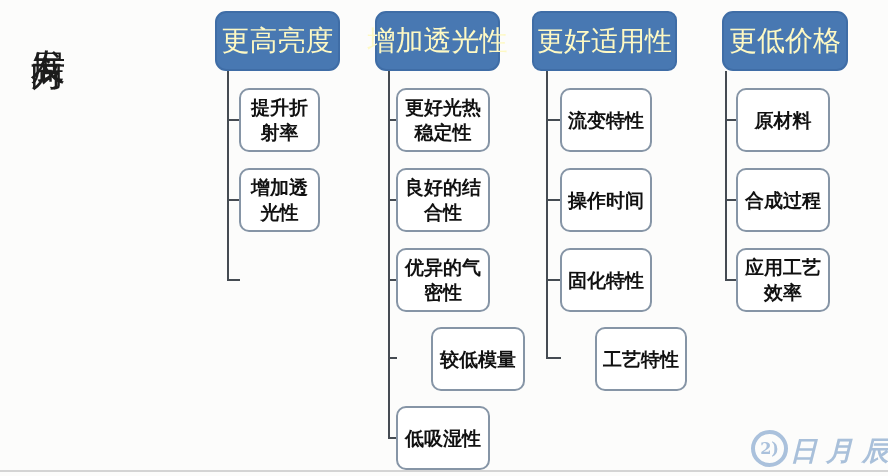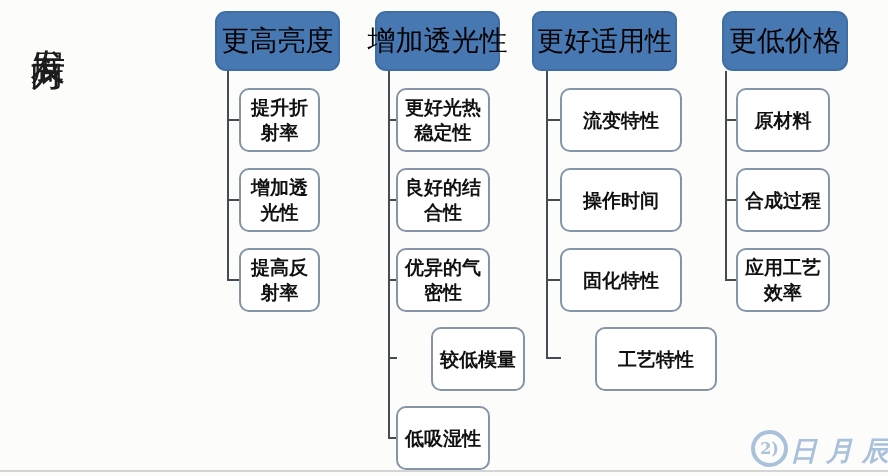--- a/index.html
+++ b/index.html
@@ -12,38 +12,38 @@
   .vtitle{
     position:absolute; left:24px; top:22px; height:160px;
     writing-mode:vertical-rl; text-orientation:upright;
     font-family:"DejaVu Serif", serif;
     font-size:35px; letter-spacing:2px; color:#1c1c1c;
   }
   
   .hdr{
     position:absolute; top:11px; height:60px;
     background:#4878b2; border:2px solid #3f6da6; border-radius:11px;
-    color:#000000; display:flex; align-items:center; justify-content:center;
+    color:#fef9c3; display:flex; align-items:center; justify-content:center;
     font-size:28px; font-weight:500; white-space:nowrap; box-sizing:border-box;
   }
   #h1{left:215px; width:125px;}
   #h2{left:375px; width:125px;}
   #h3{left:532px; width:145px; font-size:27px;border-radius:9px;}
   #h4{left:712px; width:126px;margin-left:10px;}
   
   .box{
     position:absolute; height:64px; box-sizing:border-box;
     background:#ffffff; border:2px solid #8695a6; border-radius:10px;
     display:flex; align-items:center; justify-content:center; text-align:center;
     font-weight:bold; font-size:19px; line-height:25px; color:#111111;
     padding:0 1px;
   }
   .c1{left:239px; width:81px;}
   .c2{left:396px; width:94px;}
-  .c3{left:560px; width:122px;}
+  .c3{left:560px; width:92px;}
   .c4{left:736px; width:94px;}
   .r1{top:88px;} .r2{top:168px;} .r3{top:248px;} .r4{top:327px;margin-left:35px;} .r5{top:406px;}
   
   .vline{position:absolute; width:2px; background:#454b52; top:71px;}
   #v1{left:227px; height:209px;}
   #v2{left:388px; height:367px;}
   #v3{left:546px; height:287px;}
   #v4{left:725px; height:209px;}
   .hline{position:absolute; height:2px; background:#454b52;}
   .b1{left:227px; width:13px;}
@@ -97,21 +97,20 @@
   <div class="hline b3 t3"></div>
   <div class="hline b3 t4"></div>
 
   <div class="vline" id="v4"></div>
   <div class="hline b4 t1"></div>
   <div class="hline b4 t2"></div>
   <div class="hline b4 t3"></div>
 
   <div class="box c1 r1">提升折射率</div>
   <div class="box c1 r2">增加透光性</div>
-  <div class="box c1 r3">提高反射率</div>
 
   <div class="box c2 r1">更好光热稳定性</div>
   <div class="box c2 r2">良好的结合性</div>
   <div class="box c2 r3">优异的气密性</div>
   <div class="box c2 r4">较低模量</div>
   <div class="box c2 r5">低吸湿性</div>
 
   <div class="box c3 r1">流变特性</div>
   <div class="box c3 r2">操作时间</div>
   <div class="box c3 r3">固化特性</div>

